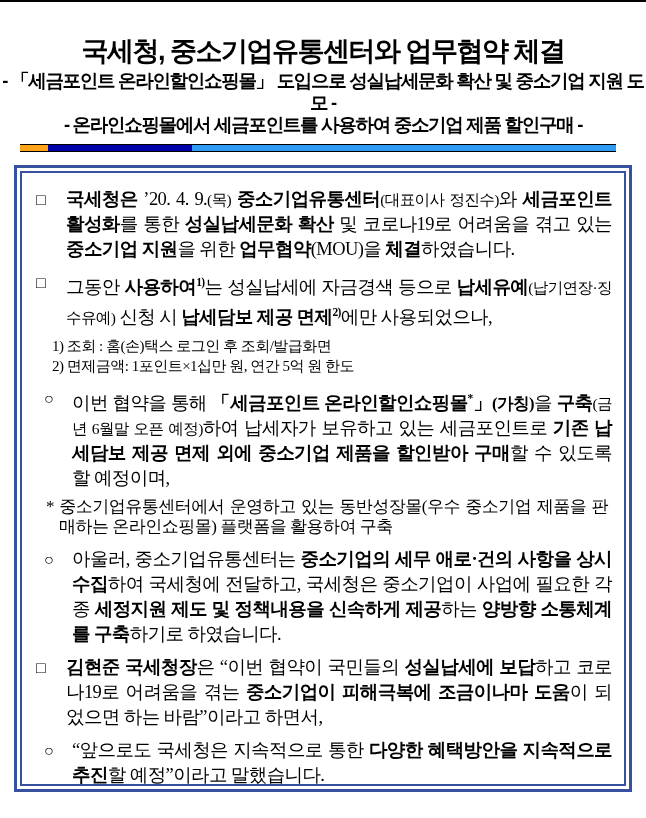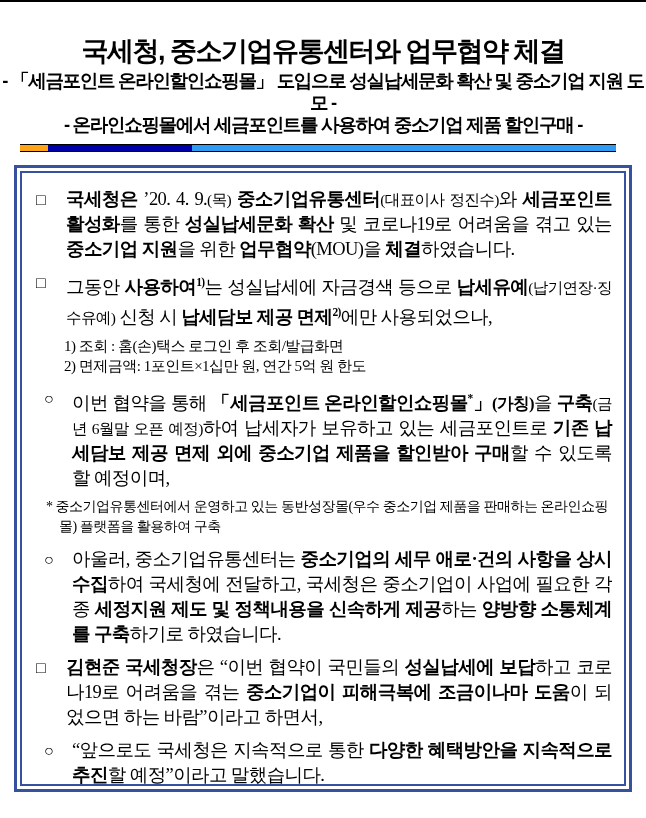--- a/index.html
+++ b/index.html
@@ -25,24 +25,24 @@
       letter-spacing:-0.6px;}
   .para .ptext{flex:1;text-align:justify;word-break:break-all;font-family:Liberation Serif, serif;}
   .para .marker{flex:none;width:30px;font-family:"Liberation Sans", sans-serif;
       font-size:16px;}
   .ind1{margin-left:8px;}
   .ind1 .marker{width:28px;}
   .b{font-weight:bold;}
   .sm{font-size:0.84em;}
   .sb{font-size:0.9em;font-weight:bold;margin-top:24px;}
   .sup{font-size:0.62em;vertical-align:super;font-weight:bold;}
-  .note{font-size:15px;line-height:20px;margin:-2px 0 2px 28px;
+  .note{font-size:15px;line-height:20px;margin:-2px 0 2px 16px;
       letter-spacing:-0.5px;}
   .note-block{margin-bottom:10px;margin-top:-2px;}
-  .starnote{font-size:14px;line-height:20px;margin:-2px 4px 10px 10px;
+  .starnote{font-size:17px;line-height:20px;margin:-2px 4px 10px 10px;
       padding-left:13px;text-indent:-13px;text-align:justify;word-break:break-all;
       letter-spacing:-0.5px;}
   .footer-note{margin-top:24px;text-align:right;
       font-family:"Liberation Sans", sans-serif;font-weight:bold;
       font-size:13.5px;color:#3d3d50;letter-spacing:-0.7px;}
 </style>
 </head>
 <body>
 
 <div class="top-rule"></div>

